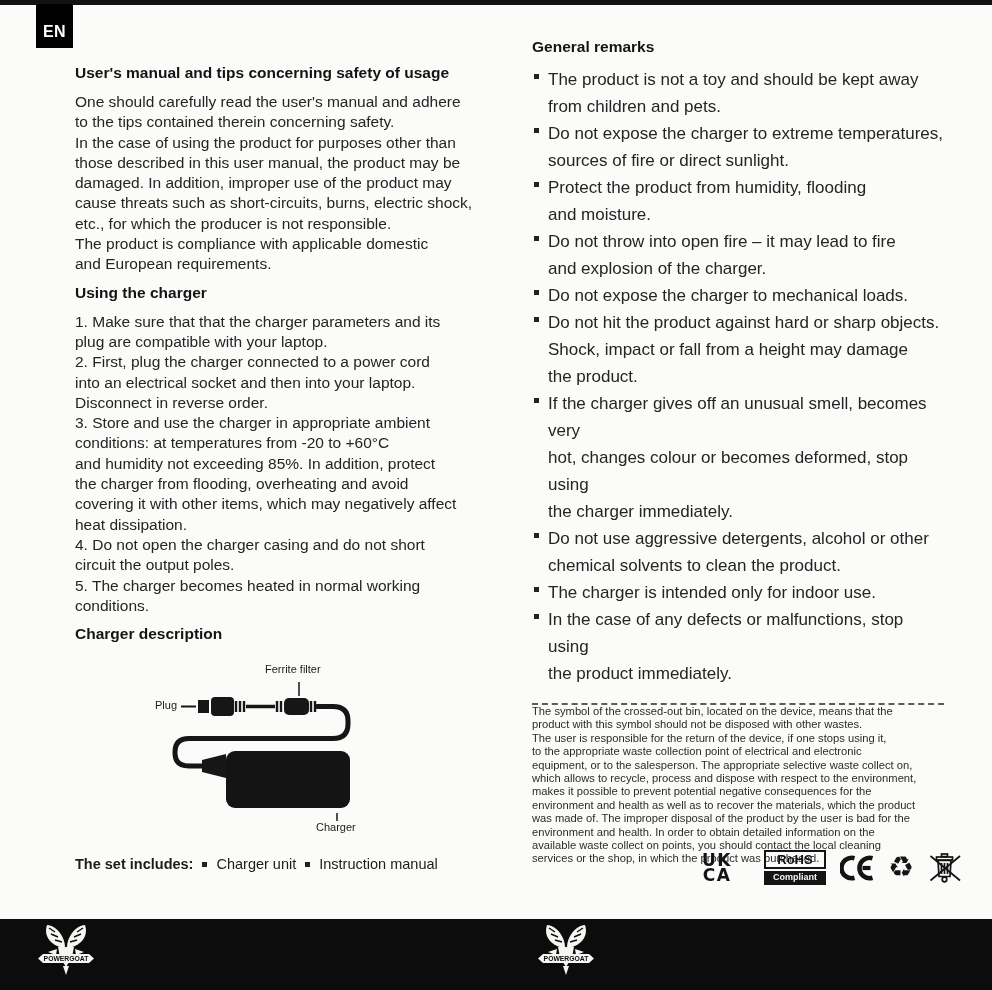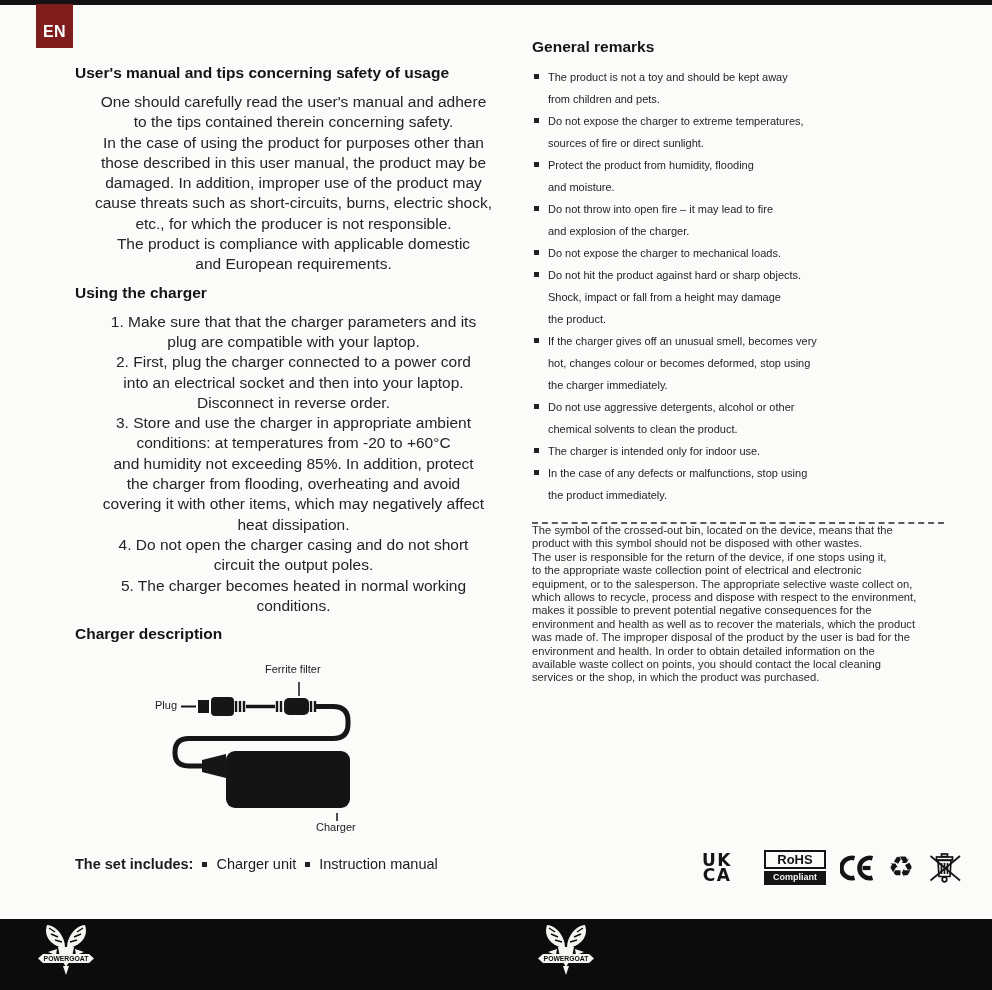--- a/index.html
+++ b/index.html
@@ -5,31 +5,31 @@
   html,body{margin:0;padding:0;overflow:hidden;}
   body{
     width:992px;height:990px;position:relative;
     background:#fbfbf9;
     font-family:"Liberation Sans", sans-serif;
     color:#242424;
     -webkit-font-smoothing:antialiased;
   }
   .topline{position:absolute;top:0;left:0;width:992px;height:5px;background:#121212;}
   .en-badge{
-    position:absolute;left:36px;top:4px;width:37px;height:44px;background:#7f1d1d;
+    position:absolute;left:36px;top:4px;width:37px;height:44px;background:#000000;
     color:#fff;font-weight:bold;font-size:16px;display:flex;align-items:flex-end;
     justify-content:center;box-sizing:border-box;padding-bottom:7px;letter-spacing:.5px;
   }
   .col-left{position:absolute;left:37px;top:64px;width:437px;margin-left:38px;}
   .col-right{position:absolute;left:532px;top:38px;width:412px;}
   h2{font-size:15.5px;font-weight:bold;margin:0 0 10px;color:#141414;}
-  .body-text{font-size:15.5px;line-height:20.3px;margin:0 0 9px;white-space:pre-line;color:#242424;text-align:center;}
+  .body-text{font-size:15.5px;line-height:20.3px;margin:0 0 9px;white-space:pre-line;color:#242424;}
   .bullet-list{list-style:none;margin:0;padding:0;}
   .bullet-list li{
-    position:relative;padding-left:16px;font-size:11px;line-height:22px;
+    position:relative;padding-left:16px;font-size:17px;line-height:27px;
     white-space:pre-line;color:#242424;
   }
   .bullet-list li::before{content:"";position:absolute;left:2px;top:8px;width:5px;height:5px;background:#222;}
   .sep{border:none;border-top:2px dashed #5c5c5c;margin:16px 0 0;}
   .disposal-title{font-size:11.5px;font-weight:bold;margin:15px 0 4px;color:#141414;line-height:14px;}
   .disposal-body{font-size:11.2px;line-height:13.4px;white-space:pre-line;color:#2b2b2b;margin:0;}
   .diagram{position:relative;width:440px;height:187px;margin:12px 0 2px;}
   .diagram svg{position:absolute;left:0;top:0;}
   .dlabel{position:absolute;font-size:11px;color:#1c1c1c;white-space:nowrap;}
   .lbl-ferrite{left:190px;top:8px;}

